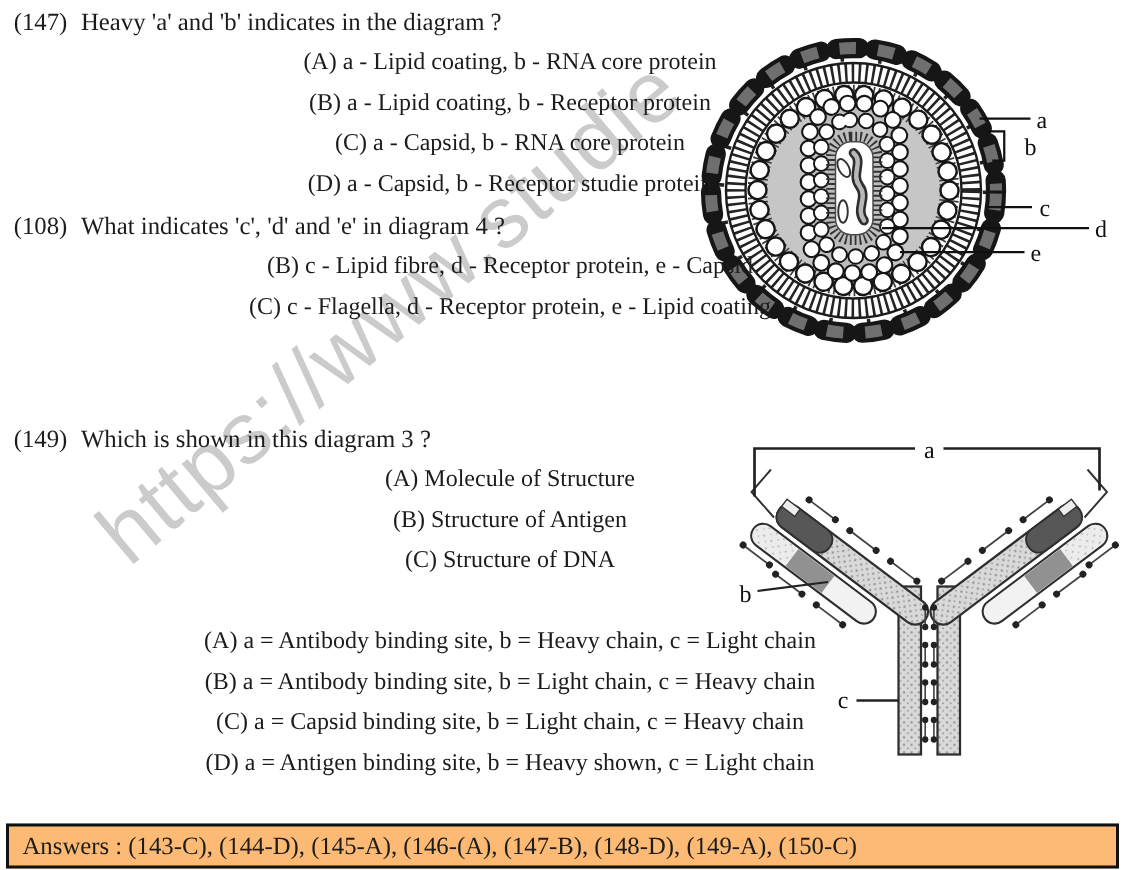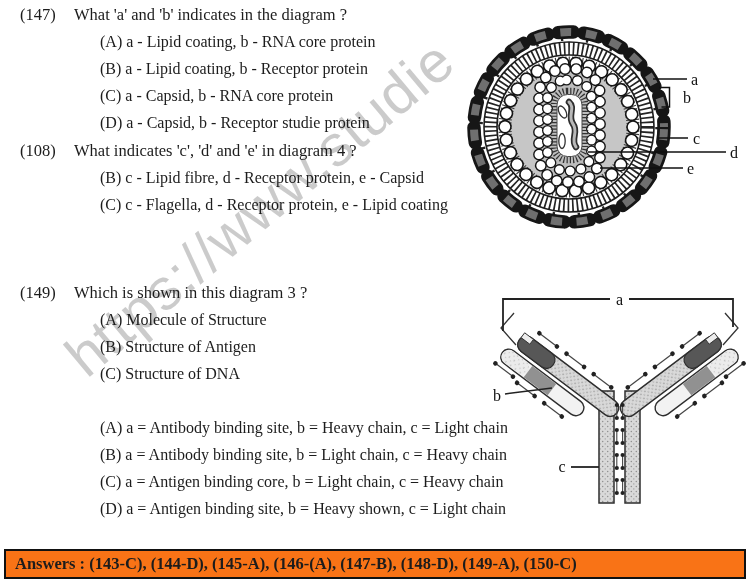--- a/index.html
+++ b/index.html
@@ -1,43 +1,43 @@
 <!DOCTYPE html>
 <html><head>
 <meta charset="utf-8">
 <style>
   html,body{margin:0;padding:0;background:#888;}
   #page{position:relative;width:750px;height:580px;background:#ffffff;overflow:hidden;
         font-family:"Liberation Serif","DejaVu Serif",serif;color:#1c1c1c;}
   #watermark{position:absolute;left:52px;top:338px;transform:rotate(-40deg);transform-origin:0 0;
         font-family:"Liberation Sans","DejaVu Sans",sans-serif;font-size:58px;letter-spacing:1px;
         color:#aaaaaa;opacity:.6;white-space:nowrap;z-index:0;pointer-events:none;}
-  .q{position:absolute;left:20px;width:600px;z-index:2;}
+  .q{position:absolute;left:0;width:600px;z-index:2;text-align:center;}
   .q-head{display:flex;}
   .q-num{width:54px;flex:0 0 54px;font-size:16.5px;line-height:27px;}
   .q-text{font-size:16.5px;line-height:27px;white-space:nowrap;}
   .q-opt{padding-left:80px;font-size:16px;line-height:27px;white-space:nowrap;}
   #virus-diagram{position:absolute;left:450px;top:15px;z-index:1;}
   #antibody-diagram{position:absolute;left:480px;top:275px;z-index:1;}
   #answers-bar{position:absolute;left:4px;right:4px;top:549px;height:26px;border:2px solid #111;
-        font-size:16.5px;font-weight:bold;line-height:26px;padding-left:9px;background:#f97316;z-index:3;
+        font-size:16.5px;font-weight:normal;line-height:26px;padding-left:9px;background:#fdba74;z-index:3;
         white-space:nowrap;}
   svg text{font-family:"Liberation Serif","DejaVu Serif",serif;font-size:16px;fill:#111;}
 </style>
 </head>
 <body>
 
 <div id="page">
 
   <div id="watermark">https://www.studie</div>
 
   <div class="q" style="top:1px">
     <div class="q-head">
       <div class="q-num">(147)</div>
-      <div class="q-text">What 'a' and 'b' indicates in the diagram ?</div>
+      <div class="q-text">Heavy 'a' and 'b' indicates in the diagram ?</div>
     </div>
     <div class="q-opt">(A) a - Lipid coating, b - RNA core protein</div>
     <div class="q-opt">(B) a - Lipid coating, b - Receptor protein</div>
     <div class="q-opt">(C) a - Capsid, b - RNA core protein</div>
     <div class="q-opt">(D) a - Capsid, b - Receptor studie protein</div>
   </div>
 
   <div class="q" style="top:137px">
     <div class="q-head">
       <div class="q-num">(108)</div>
@@ -53,21 +53,21 @@
       <div class="q-text">Which is shown in this diagram 3 ?</div>
     </div>
     <div class="q-opt">(A) Molecule of Structure</div>
     <div class="q-opt">(B) Structure of Antigen</div>
     <div class="q-opt">(C) Structure of DNA</div>
   </div>
 
   <div class="q" style="top:414px">
     <div class="q-opt">(A) a = Antibody binding site, b = Heavy chain, c = Light chain</div>
     <div class="q-opt">(B) a = Antibody binding site, b = Light chain, c = Heavy chain</div>
-    <div class="q-opt">(C) a = Antigen binding core, b = Light chain, c = Heavy chain</div>
+    <div class="q-opt">(C) a = Capsid binding site, b = Light chain, c = Heavy chain</div>
     <div class="q-opt">(D) a = Antigen binding site, b = Heavy shown, c = Light chain</div>
   </div>
 
   <svg id="virus-diagram" width="300" height="220" viewBox="0 0 300 220" xmlns="http://www.w3.org/2000/svg">
 
     <circle cx="119" cy="112" r="67" fill="#c6c6c6"></circle>
 
     <circle cx="119" cy="112" r="64" fill="none" stroke="#3a3a3a" stroke-width="13" stroke-dasharray="1.1 2.1"></circle>
 
     <g>

